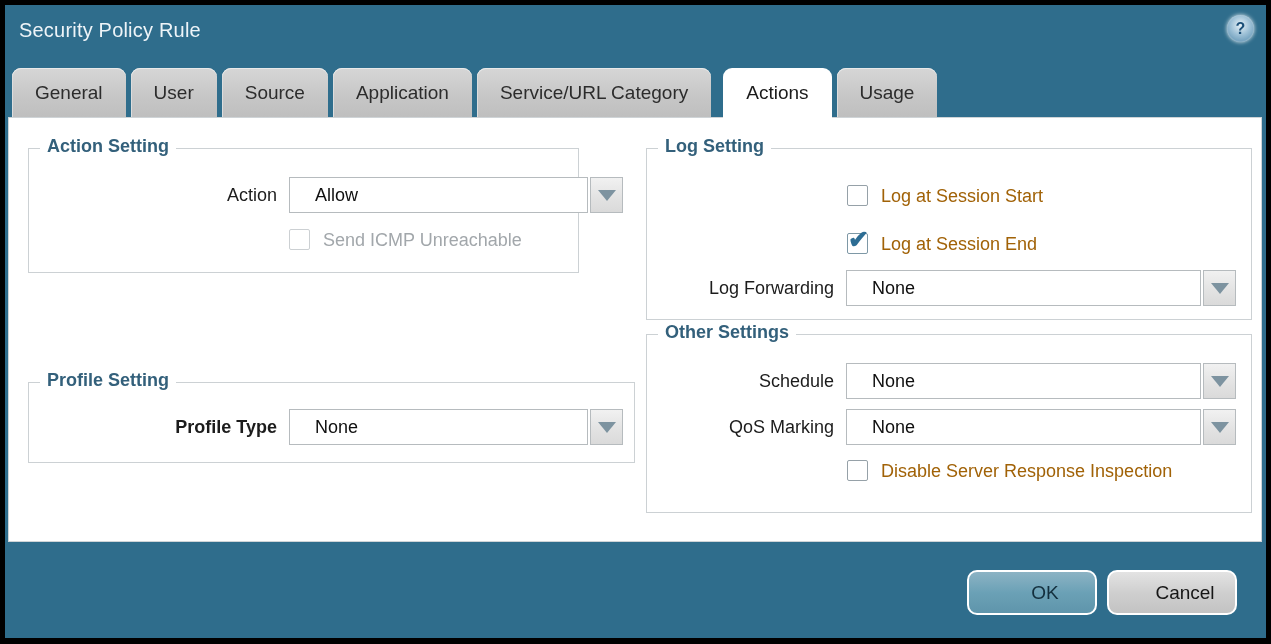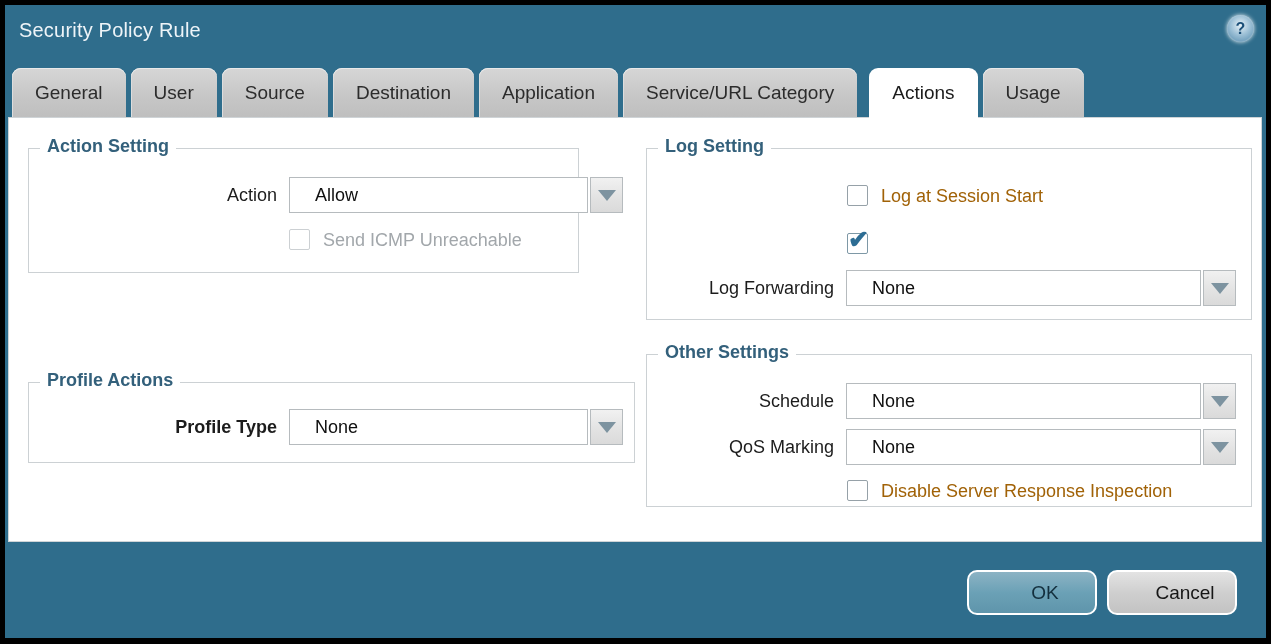--- a/index.html
+++ b/index.html
@@ -63,21 +63,21 @@
   }
   .fs-legend {
     position:absolute; top:-13px; left:11px;
     background:#ffffff; padding:0 7px;
     font-size:18px; font-weight:bold; color:#33607b;
     white-space:nowrap;
   }
   .fs-action  { left:19px;  top:30px;  width:551px; height:125px; }
   .fs-profile { left:19px;  top:264px; width:607px; height:81px;  }
   .fs-log     { left:637px; top:30px;  width:606px; height:172px; }
-  .fs-other   { left:637px; top:236px; width:606px; height:153px; }
+  .fs-other   { left:637px; top:216px; width:606px; height:179px; }
 
   .fld-label {
     position:absolute; font-size:18px; color:#1c1c1c;
     text-align:right; line-height:36px; white-space:nowrap;
   }
   
   .combo { position:absolute; height:36px; }
   .combo .val {
     position:absolute; left:0; top:0; height:36px;
     background:#ffffff; border:1px solid #b6bbbe; box-sizing:border-box;
@@ -144,21 +144,20 @@
 
 <div class="dialog-bg"></div>
 
 <div class="window-title">Security Policy Rule</div>
 <div class="help-icon">?</div>
 
 <div class="tabbar">
   <div class="tab">General</div>
   <div class="tab">User</div>
   <div class="tab">Source</div>
-  <div class="tab">Destination</div>
   <div class="tab">Application</div>
   <div class="tab">Service/URL Category</div>
   <div class="tab active">Actions</div>
   <div class="tab">Usage</div>
 </div>
 
 <div class="panel">
 
   <div class="fs fs-action">
     <span class="fs-legend">Action Setting</span>
@@ -167,39 +166,40 @@
       <div class="val">Allow</div>
       <div class="btn">
         <span class="tri"></span>
       </div>
     </div>
     <div class="cb disabled" style="left:260px; top:80px;"></div>
     <div class="cb-label disabled" style="left:294px; top:80px;">Send ICMP Unreachable</div>
   </div>
 
   <div class="fs fs-profile">
-    <span class="fs-legend">Profile Actions</span>
+    <span class="fs-legend">Profile Setting</span>
     <div class="fld-label" style="left:0; width:248px; top:26px;font-weight:bold;">Profile Type</div>
     <div class="combo w-left" style="left:260px; top:26px;">
       <div class="val">None</div>
       <div class="btn">
         <span class="tri"></span>
       </div>
     </div>
   </div>
 
   <div class="fs fs-log">
     <span class="fs-legend">Log Setting</span>
 
     <div class="cb" style="left:200px; top:36px;"></div>
     <div class="cb-label" style="left:234px; top:36px;">Log at Session Start</div>
 
     <div class="cb checked" style="left:200px; top:84px;">
       <span class="mark">✔</span>
     </div>
+    <div class="cb-label" style="left:234px; top:84px;">Log at Session End</div>
 
     <div class="fld-label" style="left:0; width:187px; top:121px;">Log Forwarding</div>
     <div class="combo w-right" style="left:199px; top:121px;">
       <div class="val">None</div>
       <div class="btn">
         <span class="tri"></span>
       </div>
     </div>
   </div>
 

